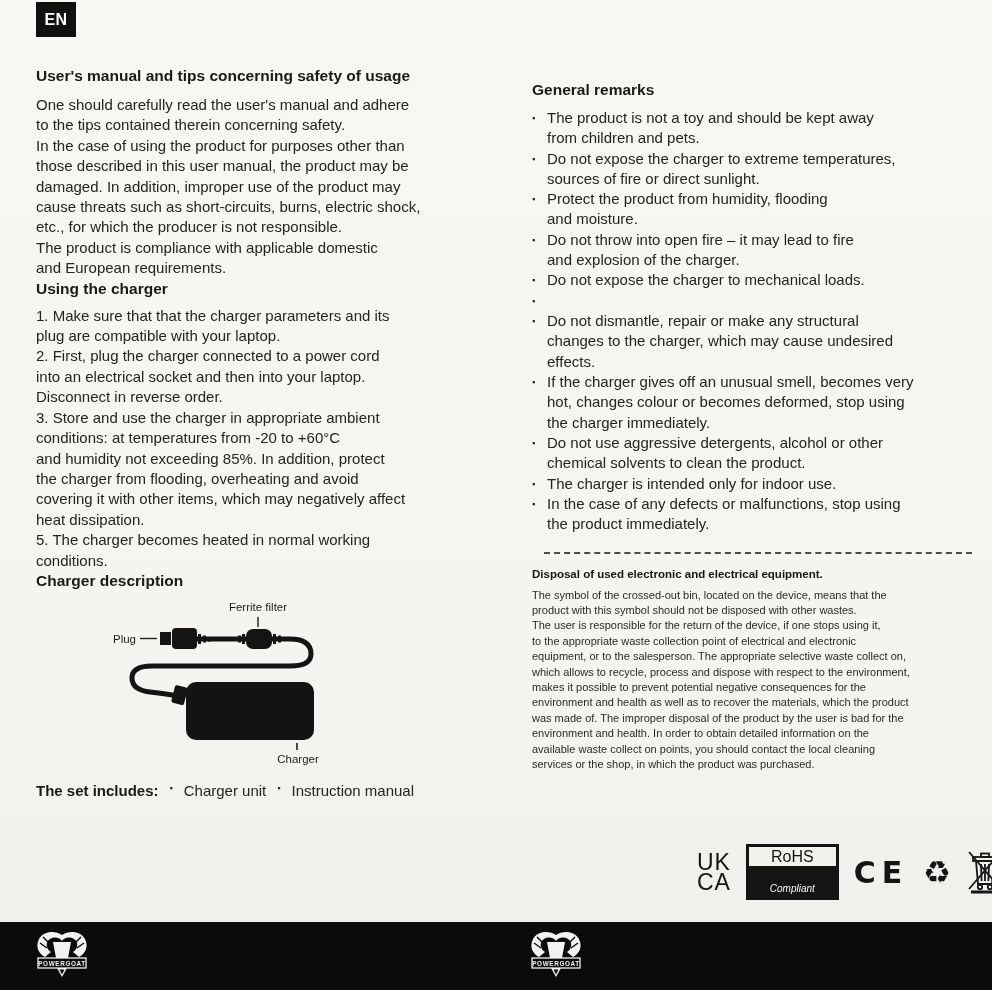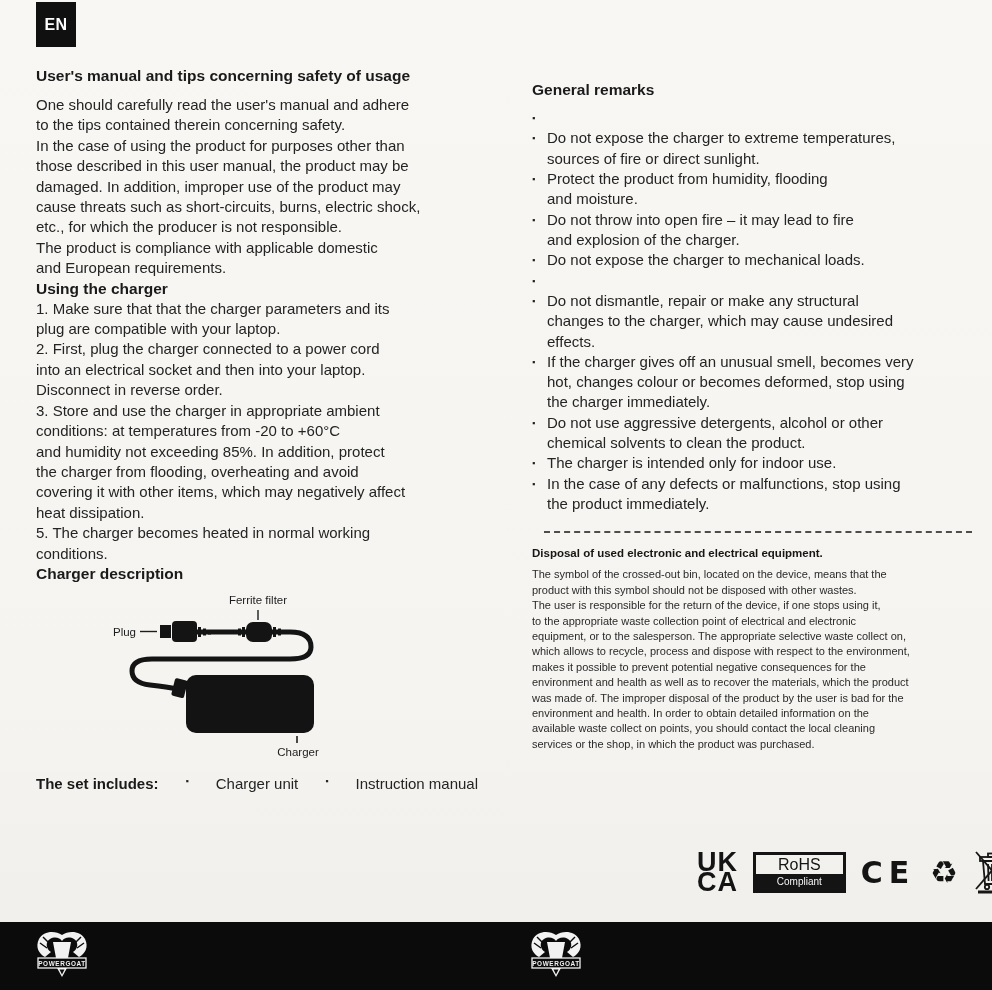--- a/index.html
+++ b/index.html
@@ -7,42 +7,42 @@
     width:992px;height:990px;position:relative;overflow:hidden;
     font-family:"Liberation Sans",sans-serif;
     background:#e9e8e6;
   }
   .page{
     position:absolute;inset:0;
     background:linear-gradient(180deg,#f8f7f4 0%,#f5f4f1 70%,#efeeea 100%);
   }
   
   .en-badge{
-    position:absolute;left:36px;top:2px;width:40px;height:45px;
+    position:absolute;left:36px;top:2px;width:40px;height:35px;
     background:#101010;color:#fdfdfd;
     display:flex;align-items:center;justify-content:center;
     font-size:16px;font-weight:700;letter-spacing:.5px;
   }
   
   .col-left{position:absolute;left:36px;top:66px;width:464px;color:#222;}
   .col-right{position:absolute;left:532px;top:38px;width:452px;color:#222;margin-top:42px;}
   h2.sec{
     font-size:15.5px;font-weight:700;color:#1a1a1a;margin:0;line-height:20px;
   }
   .body-text{
     font-size:15px;line-height:20.4px;white-space:pre-line;margin:0;color:#242424;
   }
   .manual-body{margin-top:9px;}
   .using-head{margin-top:13px;}
-  .using-list{}
+  .using-list{margin-top:7px;}
   .using-list .num-item{font-size:15px;line-height:20.4px;white-space:pre-line;color:#242424;}
   .desc-head{margin-top:13px;}
   .diagram{display:block;margin-top:5px;}
   .set-line{
-    margin-top:12px;font-size:15px;color:#242424;display:flex;align-items:center;gap:27px;
+    margin-top:12px;font-size:15px;color:#242424;display:flex;align-items:center;gap:11px;
   }
   .set-line .lbl{font-weight:700;color:#1a1a1a;}
   .set-line .sq{font-size:9px;position:relative;top:-2px;}
   
   .gr-list{list-style:none;margin:8px 0 0;padding:0;}
   .gr-list li{display:flex;align-items:flex-start;}
   .gr-list .sq{
     flex:0 0 15px;font-size:9px;line-height:20.4px;color:#1d1d1d;padding-top:0;
   }
   .gr-list .li-text{font-size:15px;line-height:20.3px;white-space:pre-line;color:#242424;}
@@ -51,24 +51,24 @@
   }
   .disposal-head{font-size:11.5px;font-weight:700;color:#161616;margin-top:13px;line-height:14px;}
   .disposal-body{
     margin-top:7px;font-size:11px;line-height:15.4px;white-space:pre-line;color:#2a2a2a;width:460px;
   }
   
   .marks{
     position:absolute;left:697px;top:846px;height:52px;
     display:flex;align-items:center;gap:15px;color:#141414;
   }
-  .ukca{font-size:27px;font-weight:700;line-height:20px;letter-spacing:1px;}
+  .ukca{font-size:23px;font-weight:400;line-height:20px;letter-spacing:1px;}
   .rohs{border:3px solid #141414;text-align:center;background:transparent;}
   .rohs-top{font-size:16px;font-weight:400;padding:0 22px;line-height:19px;}
-  .rohs-sub{background:#141414;color:#f5f5f5;font-size:10px;line-height:13px;padding:1px 4px 2px;}
+  .rohs-sub{background:#141414;color:#f5f5f5;font-size:10px;line-height:13px;padding:16px 4px 2px;font-style:italic;}
   .ce{font-size:30px;font-weight:700;letter-spacing:6px;font-family:"DejaVu Sans",sans-serif;}
   .recycle{font-size:31px;line-height:31px;font-family:"DejaVu Sans",sans-serif;}
   
   .footer-bar{
     position:absolute;left:0;right:0;bottom:0;height:68px;background:#0b0b0b;
   }
   .goat-logo{position:absolute;top:7px;}
   .goat-1{left:33px;}
   .goat-2{left:527px;}
 </style>
@@ -149,20 +149,22 @@
       <span class="sq">▪</span>
       <span>Instruction manual</span>
     </div>
   </div>
 
   <div class="col-right">
     <h2 class="sec">General remarks</h2>
     <ul class="gr-list">
       <li>
           <span class="sq">▪</span>
+          <span class="li-text">The product is not a toy and should be kept away
+from children and pets.</span>
         </li>
       <li>
           <span class="sq">▪</span>
           <span class="li-text">Do not expose the charger to extreme temperatures,
 sources of fire or direct sunlight.</span>
         </li>
       <li>
           <span class="sq">▪</span>
           <span class="li-text">Protect the product from humidity, flooding
 and moisture.</span>

